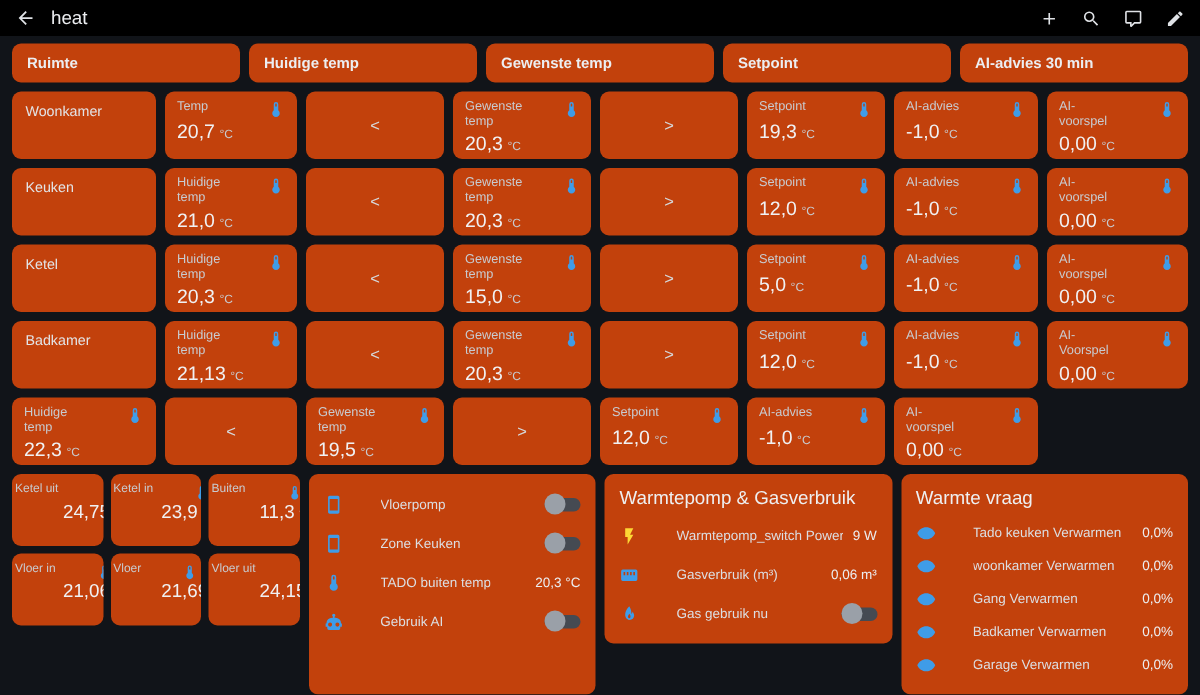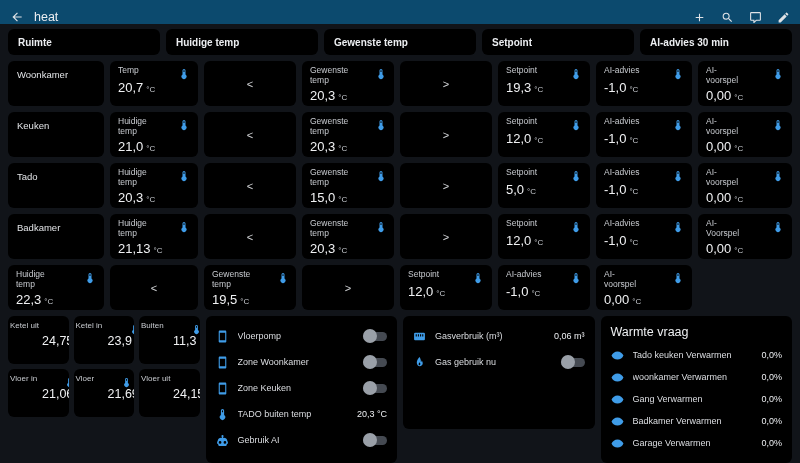--- a/index.html
+++ b/index.html
@@ -6,33 +6,33 @@
   html,body { width: 800px; height: 463px; overflow: hidden; }
   body {
     background: #111419;
     font-family: "Liberation Sans", sans-serif;
     color: #e4e6e9;
     -webkit-font-smoothing: antialiased;
   }
   
   .topbar {
     height: 24px;
-    background: #0c4a6e;
+    background: #000000;
     display: flex;
-    align-items: flex-end;
+    align-items: center;
     padding: 0 10px;
   }
   .tb-icon { width: 13px; height: 13px; color: #dfe2e6; display: inline-flex; cursor: pointer; flex: none; }
   .tb-icon svg { width: 100%; height: 100%; }
   .topbar .title { font-size: 12.5px; font-weight: 500; margin-left: 10px; color: #eceef1; }
   .tb-actions { margin-left: auto; display: flex; gap: 15px; align-items: center; }
 
   
   .content { padding: 5px 8px 0 8px; }
-  .card { background: #000000; border-radius: 6px; overflow: hidden; }
+  .card { background: #c2410c; border-radius: 6px; overflow: hidden; }
 
   .header-grid {
     display: grid;
     grid-template-columns: repeat(5, 1fr);
     gap: 6px;
     margin-bottom: 6px;
   }
   .header-cell {
     height: 26px;
     display: flex;
@@ -81,21 +81,21 @@
   .sensor-card .num { font-size: 12.5px; font-weight: 500; margin-left: 32px; }
 
   .panel { height: 100%; padding: 7px 10px; }
   .panel.short { height: 113px; }
   .panel-title { font-size: 12.5px; font-weight: 500; color: #eef0f2; margin: 2px 0 5px 0; }
   .panel-row { display: flex; align-items: center; height: 26px; cursor: pointer; }
   .compact .panel-row { height: 22px; text-align: center; }
   .row-icon { width: 13px; height: 13px; color: #3f9ce8; flex: none; display: inline-flex; }
   .row-icon svg { width: 100%; height: 100%; }
   .row-icon[data-icon="flash-icon"] { color: #fdd835; }
-  .row-label { font-size: 9px; color: #dcdee2; margin-left: 9px; white-space: nowrap; overflow: hidden; }
+  .row-label { font-size: 9px; color: #dcdee2; margin-left: 25px; white-space: nowrap; overflow: hidden; }
   .row-value { margin-left: auto; font-size: 9px; color: #eceef1; white-space: nowrap; padding-left: 6px; }
   .toggle { position: relative; width: 24px; height: 9px; background: #454a52; border-radius: 5px; margin-left: auto; flex: none; cursor: pointer; }
   .toggle .knob { position: absolute; left: 0; top: -2.5px; width: 14px; height: 14px; border-radius: 50%; background: #9aa0a8; }
 </style>
 </head>
 <body>
 
 <div class="topbar">
   <span class="tb-icon" style="width:14px;height:14px" data-icon="arrow-left-icon">
       <svg viewBox="0 0 24 24" aria-hidden="true">
@@ -284,21 +284,21 @@
               <path fill="currentColor" d="M15 13V5a3 3 0 0 0-6 0v8a5 5 0 1 0 6 0m-3-9a1 1 0 0 1 1 1v3h-2V5a1 1 0 0 1 1-1z"></path>
             </svg></span>
     </div>
     <div class="val">
       <span class="num">0,00</span>
       <span class="unit">°C</span>
     </div>
   </div>
 
   <div class="card room-card">
-    <span>Tado</span>
+    <span>Ketel</span>
   </div>
   <div class="card value-card">
     <div class="card-top">
       <span class="lbl">Huidige temp</span>
       <span class="mini-icon" data-icon="thermometer-icon"><svg viewBox="0 0 24 24" aria-hidden="true">
               <path fill="currentColor" d="M15 13V5a3 3 0 0 0-6 0v8a5 5 0 1 0 6 0m-3-9a1 1 0 0 1 1 1v3h-2V5a1 1 0 0 1 1-1z"></path>
             </svg></span>
     </div>
     <div class="val">
       <span class="num">20,3</span>
@@ -587,74 +587,73 @@
                 <path fill="currentColor" d="M17 19H7V5h10m0-4H7c-1.1 0-2 .9-2 2v18c0 1.1.9 2 2 2h10c1.1 0 2-.9 2-2V3c0-1.1-.9-2-2-2z"></path>
               </svg>
             </span>
     <span class="row-label">Vloerpomp</span>
 
     <span class="toggle">
               <span class="knob"></span>
             </span>
   </div>
 
+
   <div class="panel-row">
     <span class="row-icon" data-icon="cellphone-icon">
               <svg viewBox="0 0 24 24" aria-hidden="true">
                 <path fill="currentColor" d="M17 19H7V5h10m0-4H7c-1.1 0-2 .9-2 2v18c0 1.1.9 2 2 2h10c1.1 0 2-.9 2-2V3c0-1.1-.9-2-2-2z"></path>
               </svg>
             </span>
-    <span class="row-label">Zone Woonkamer</span>
+    <span class="row-label">Zone Keuken</span>
 
     <span class="toggle">
               <span class="knob"></span>
             </span>
   </div>
 
   <div class="panel-row">
-    <span class="row-icon" data-icon="cellphone-icon">
-              <svg viewBox="0 0 24 24" aria-hidden="true">
-                <path fill="currentColor" d="M17 19H7V5h10m0-4H7c-1.1 0-2 .9-2 2v18c0 1.1.9 2 2 2h10c1.1 0 2-.9 2-2V3c0-1.1-.9-2-2-2z"></path>
-              </svg>
-            </span>
-    <span class="row-label">Zone Keuken</span>
+    <span class="row-icon" data-icon="thermometer-icon">
+              <svg viewBox="0 0 24 24" aria-hidden="true">
+                <path fill="currentColor" d="M15 13V5a3 3 0 0 0-6 0v8a5 5 0 1 0 6 0m-3-9a1 1 0 0 1 1 1v3h-2V5a1 1 0 0 1 1-1z"></path>
+              </svg>
+            </span>
+    <span class="row-label">TADO buiten temp</span>
+    <span class="row-value">20,3 °C</span>
+
+  </div>
+
+  <div class="panel-row">
+    <span class="row-icon" data-icon="robot-icon">
+              <svg viewBox="0 0 24 24" aria-hidden="true">
+                <path fill="currentColor" d="M12 2a2 2 0 0 1 2 2c0 .74-.4 1.39-1 1.73V7h1a7 7 0 0 1 7 7h1v4h-2v2a2 2 0 0 1-2 2H6a2 2 0 0 1-2-2v-2H2v-4h1a7 7 0 0 1 7-7h1V5.73c-.6-.34-1-.99-1-1.73a2 2 0 0 1 2-2M7.5 13A2.5 2.5 0 0 0 5 15.5 2.5 2.5 0 0 0 7.5 18 2.5 2.5 0 0 0 10 15.5 2.5 2.5 0 0 0 7.5 13m9 0A2.5 2.5 0 0 0 14 15.5 2.5 2.5 0 0 0 16.5 18 2.5 2.5 0 0 0 19 15.5 2.5 2.5 0 0 0 16.5 13z"></path>
+              </svg>
+            </span>
+    <span class="row-label">Gebruik AI</span>
 
     <span class="toggle">
               <span class="knob"></span>
             </span>
   </div>
-
-  <div class="panel-row">
-    <span class="row-icon" data-icon="thermometer-icon">
-              <svg viewBox="0 0 24 24" aria-hidden="true">
-                <path fill="currentColor" d="M15 13V5a3 3 0 0 0-6 0v8a5 5 0 1 0 6 0m-3-9a1 1 0 0 1 1 1v3h-2V5a1 1 0 0 1 1-1z"></path>
-              </svg>
-            </span>
-    <span class="row-label">TADO buiten temp</span>
-    <span class="row-value">20,3 °C</span>
-
-  </div>
-
-  <div class="panel-row">
-    <span class="row-icon" data-icon="robot-icon">
-              <svg viewBox="0 0 24 24" aria-hidden="true">
-                <path fill="currentColor" d="M12 2a2 2 0 0 1 2 2c0 .74-.4 1.39-1 1.73V7h1a7 7 0 0 1 7 7h1v4h-2v2a2 2 0 0 1-2 2H6a2 2 0 0 1-2-2v-2H2v-4h1a7 7 0 0 1 7-7h1V5.73c-.6-.34-1-.99-1-1.73a2 2 0 0 1 2-2M7.5 13A2.5 2.5 0 0 0 5 15.5 2.5 2.5 0 0 0 7.5 18 2.5 2.5 0 0 0 10 15.5 2.5 2.5 0 0 0 7.5 13m9 0A2.5 2.5 0 0 0 14 15.5 2.5 2.5 0 0 0 16.5 18 2.5 2.5 0 0 0 19 15.5 2.5 2.5 0 0 0 16.5 13z"></path>
-              </svg>
-            </span>
-    <span class="row-label">Gebruik AI</span>
-
-    <span class="toggle">
-              <span class="knob"></span>
-            </span>
-  </div>
 </div>
     </div>
 
     <div class="card panel short">
+      <div class="panel-title">Warmtepomp &amp; Gasverbruik</div>
       <div id="pump-rows">
+  <div class="panel-row">
+    <span class="row-icon" data-icon="flash-icon">
+              <svg viewBox="0 0 24 24" aria-hidden="true">
+                <path fill="currentColor" d="M7 2v11h3v9l7-12h-4l4-8H7z"></path>
+              </svg>
+            </span>
+    <span class="row-label">Warmtepomp_switch Power</span>
+    <span class="row-value">9 W</span>
+
+  </div>
 
   <div class="panel-row">
     <span class="row-icon" data-icon="meter-icon">
               <svg viewBox="0 0 24 24" aria-hidden="true">
                 <path fill="currentColor" d="M4 5h16a2 2 0 0 1 2 2v10a2 2 0 0 1-2 2H4a2 2 0 0 1-2-2V7a2 2 0 0 1 2-2m1 3v4h2V8H5m4 0v4h2V8H9m4 0v4h2V8h-2m4 0v4h2V8h-2z"></path>
               </svg>
             </span>
     <span class="row-label">Gasverbruik (m³)</span>
     <span class="row-value">0,06 m³</span>
 

